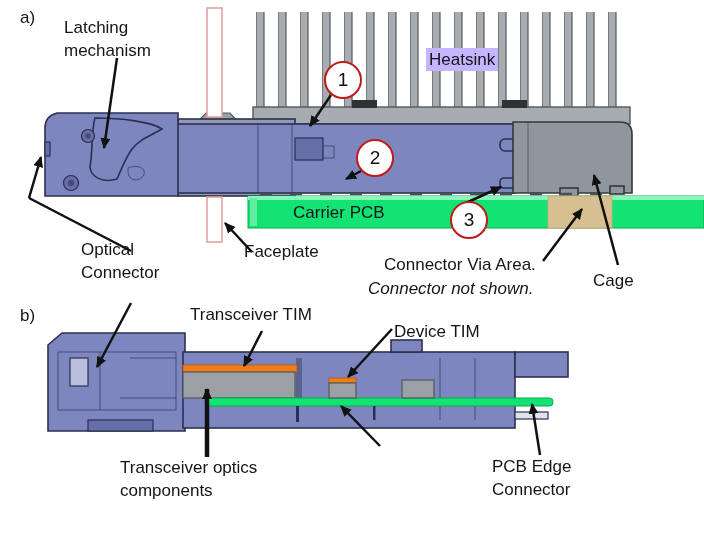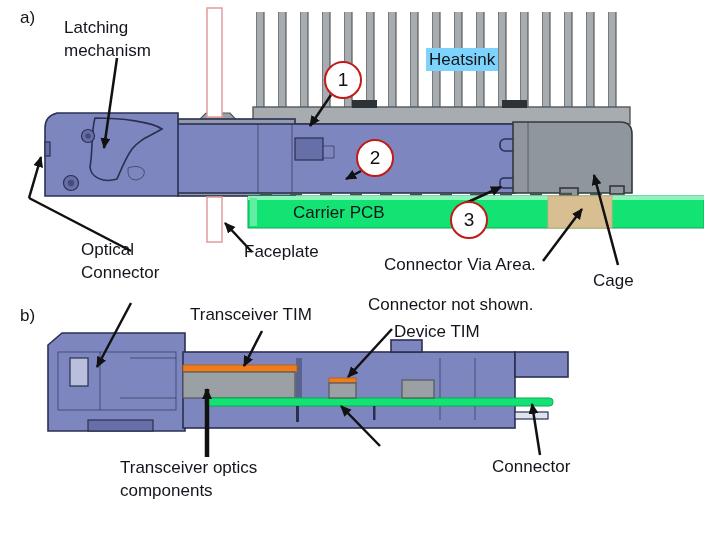--- a/index.html
+++ b/index.html
@@ -1,21 +1,21 @@
 <!DOCTYPE html>
 <html style="--module-blue: #7e86c0; --module-blue-dark: #666fa8; --outline-navy: #2b3050; --cage-gray: #8f969d; --heatsink-gray: #a7acb0; --pcb-green: #12e372; --pcb-green-light: #8df4bc; --tim-orange: #f07d1a; --via-tan: #d8bf92; --callout-red: #c11b17; --faceplate-pink: #e49c9c; --arrow-black: #111111; --text-dark: #14141c;"><head>
 <meta charset="utf-8">
 <style>
   html,body{margin:0;padding:0;background:#fff;}
   #canvas{position:relative;width:704px;height:544px;background:#fff;overflow:hidden;
           font-family:"Liberation Sans",sans-serif;}
   #canvas svg{position:absolute;left:0;top:0;}
   .lbl{position:absolute;font-size:17px;color:var(--text-dark);line-height:23px;white-space:nowrap;}
-  .lbl.bg{background:#7dd3fc;padding:0 3px;}
-  .lbl.it{margin-top:16px;}
+  .lbl.bg{background:#c4b5fd;padding:0 3px;}
+  .lbl.it{font-style:italic;}
   .callout{position:absolute;width:38px;height:38px;border-radius:50%;
            border:2.5px solid var(--callout-red);background:#fff;box-sizing:border-box;
            display:flex;align-items:center;justify-content:center;
            font-size:19px;color:#111;}
   
   .blue{fill:var(--module-blue);stroke:var(--outline-navy);stroke-width:1.6;}
   .blue-d{fill:var(--module-blue-dark);stroke:var(--outline-navy);stroke-width:1.2;}
   .grayblue{fill:#939aae;stroke:var(--outline-navy);stroke-width:1.6;}
   .hs{fill:var(--heatsink-gray);stroke:#54585b;stroke-width:1.4;}
   .cage{fill:var(--cage-gray);stroke:#34383c;stroke-width:1.6;}
@@ -166,16 +166,17 @@
 <div class="lbl" style="left:20px;top:304px">b)</div>
 <div class="lbl" style="left:190px;top:303px">Transceiver TIM</div>
 <div class="lbl" style="left:394px;top:320px">Device TIM</div>
 <div class="lbl" style="left:120px;top:456px">
   <div>Transceiver optics</div>
   <div>components</div>
 </div>
 <div class="lbl" style="left:331px;top:450px">
 </div>
 <div class="lbl" style="left:492px;top:455px">
+  <div>PCB Edge</div>
   <div>Connector</div>
 </div>
 
 </div>
 
 </body></html>

